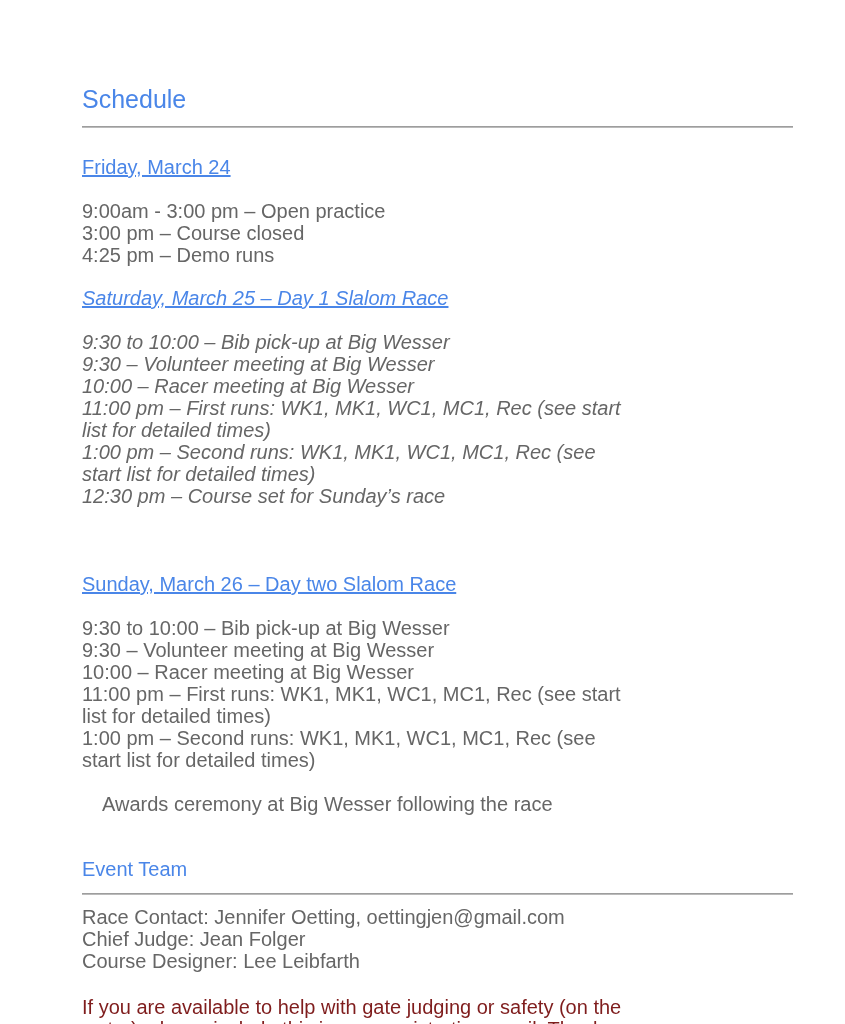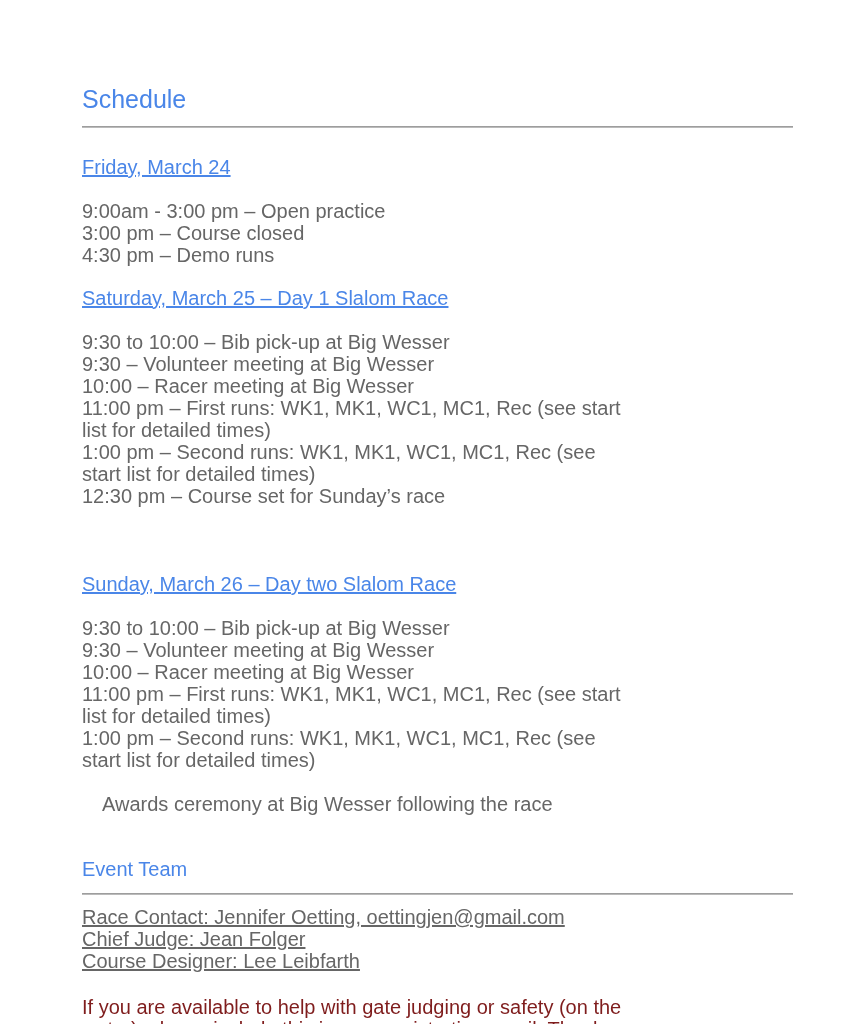--- a/index.html
+++ b/index.html
@@ -35,55 +35,55 @@
     margin: 13px 0 0 0;
     background: linear-gradient(to bottom, #8f8f8f, #c9c9c9);
   }
   .line, .day-link, .team-heading, .note {
     font-size: 20px;
     line-height: 22px;
     font-weight: 400;
   }
   .line { color: #666666; }
   .day { margin-top: 28px; }
-  .day.gap-one { margin-top: 21px; }
+  .day.gap-one { margin-top: 21px; font-style: italic; }
   .day.gap-two { margin-top: 66px; }
   .day-link {
     color: #4a86e8;
     text-decoration: underline;
     display: inline-block;
   }
   .items { margin-top: 22px; }
   .awards { margin-top: 22px; margin-left: 20px; }
   .team-heading {
     color: #4a86e8;
     margin: 43px 0 0 0;
   }
   hr.rule-2 { margin-top: 13px; }
-  .contacts { margin-top: 11px; text-decoration: underline; }
+  .contacts { margin-top: 11px; }
   .note {
     margin: 24px 0 4px 0;
     max-width: 725px;
     color: #7f1d1d;
   }
 </style>
 </head>
 <body>
 
 <div class="page">
 
   <h1 class="doc-heading">Schedule</h1>
   <hr class="rule rule-1">
 
   <div class="day">
     <a href="#" class="day-link">Friday, March 24</a>
     <div class="items">
       <div class="line">9:00am - 3:00 pm – Open practice</div>
       <div class="line">3:00 pm – Course closed</div>
-      <div class="line">4:30 pm – Demo runs</div>
+      <div class="line">4:25 pm – Demo runs</div>
     </div>
   </div>
 
   <div class="day gap-one">
     <a href="#" class="day-link">Saturday, March 25 – Day 1 Slalom Race</a>
     <div class="items">
       <div class="line">9:30 to 10:00 – Bib pick-up at Big Wesser</div>
       <div class="line">9:30 – Volunteer meeting at Big Wesser</div>
       <div class="line">10:00 – Racer meeting at Big Wesser</div>
       <div class="line">11:00 pm – First runs: WK1, MK1, WC1, MC1, Rec (see start list for detailed times)</div>

